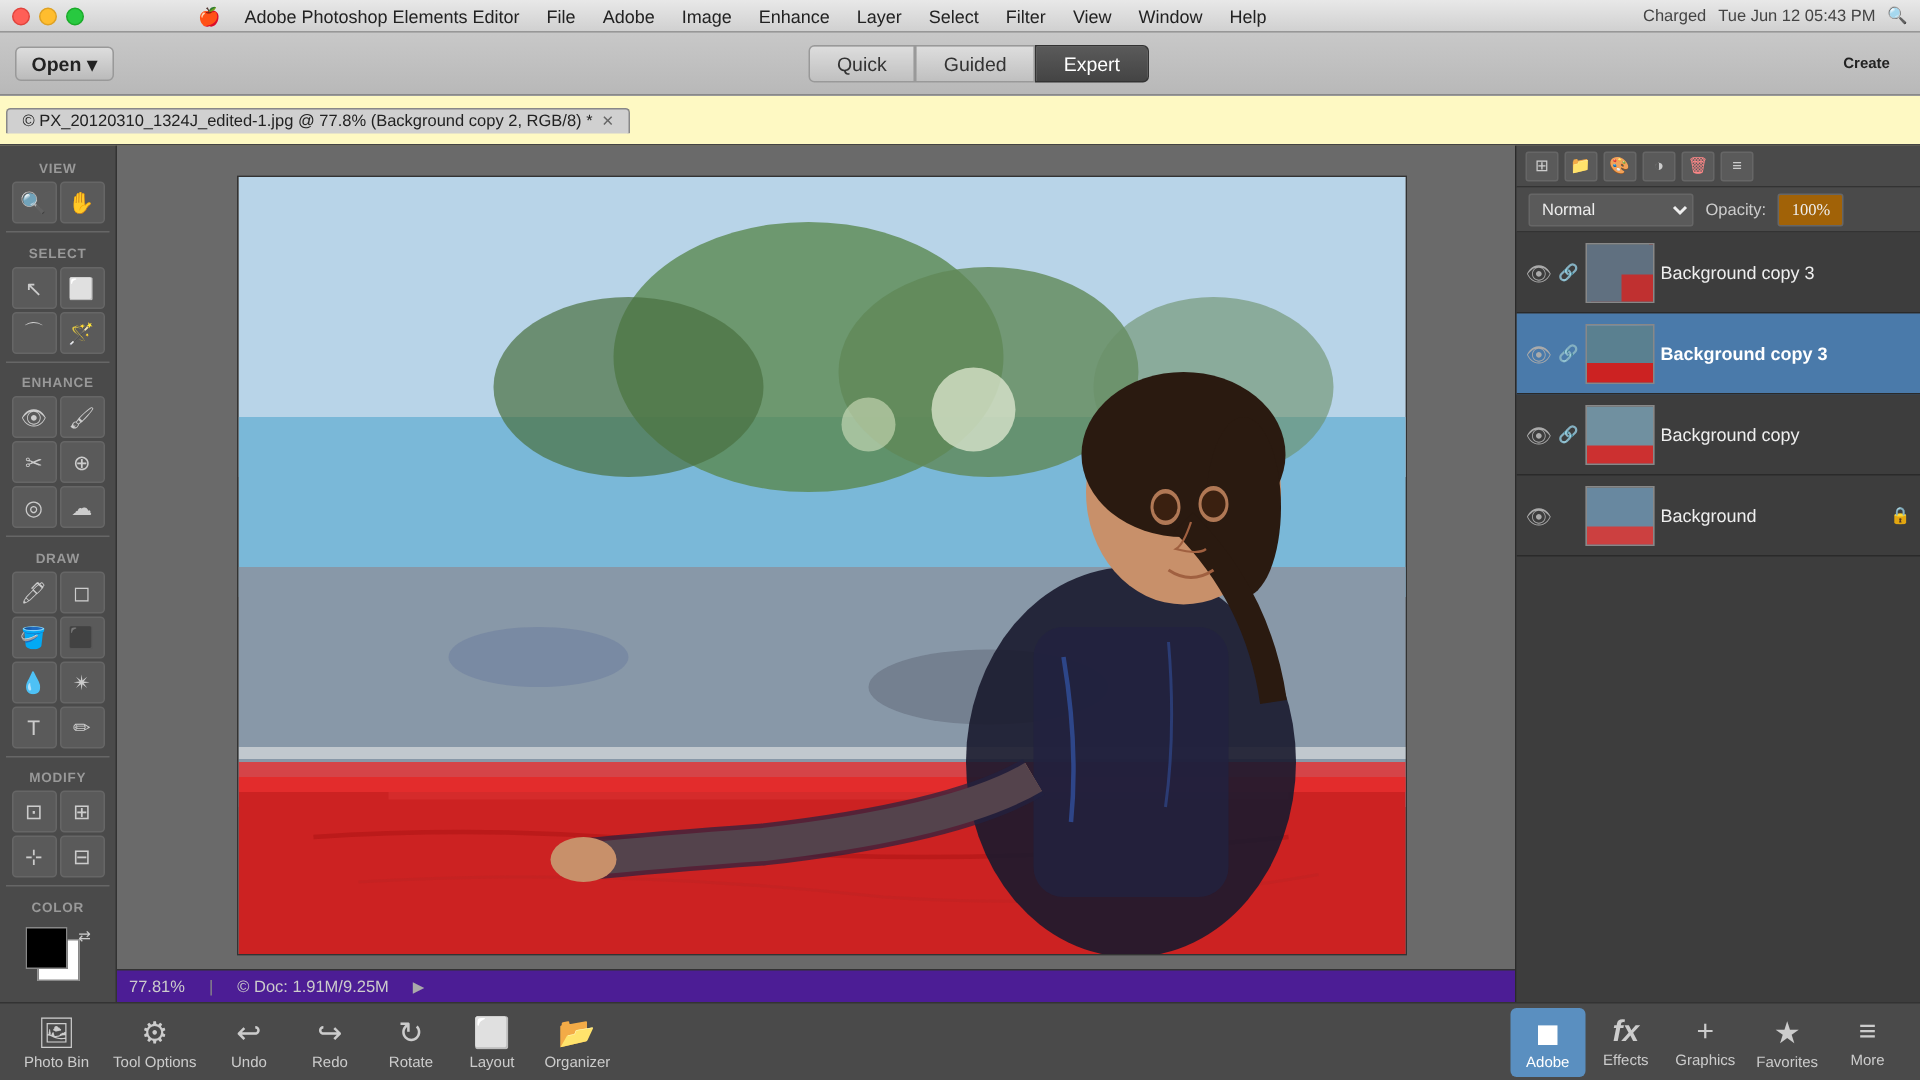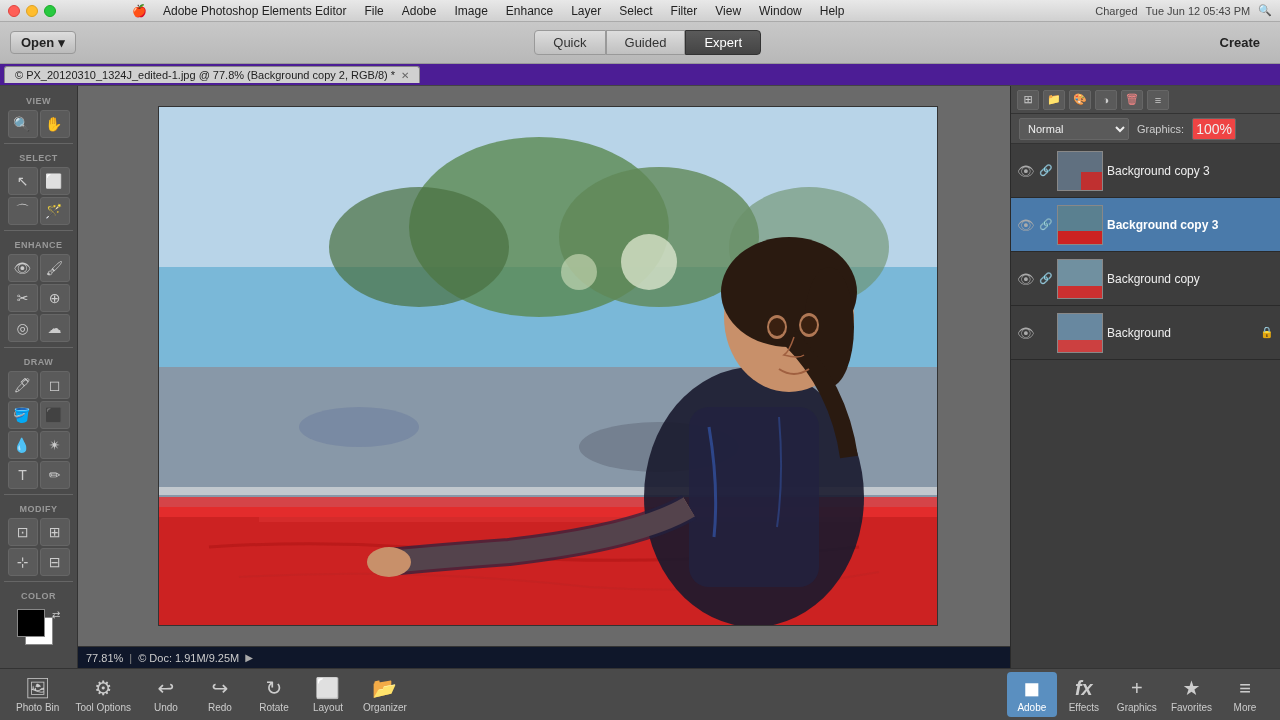--- a/index.html
+++ b/index.html
@@ -99,30 +99,30 @@
     }
     .mode-btn.active {
       background: linear-gradient(to bottom, #5a5a5a, #444);
       color: white;
       border-color: #333;
     }
     .mode-btn:first-child { border-radius: 4px 0 0 4px; }
     .mode-btn:last-child  { border-radius: 0 4px 4px 0; }
     #create-btn {
       margin-left: 20px;
-      font-size: 13px;
+      font-size: 10px;
       color: #222;
       font-weight: bold;
       cursor: pointer;
     }
 
     
     #tab-bar {
-      height: 22px;
-      background: #4c1d95;
+      height: 33px;
+      background: #fef9c3;
       display: flex;
       align-items: center;
       padding: 0 4px;
       border-bottom: 1px solid #444;
     }
     .doc-tab {
       background: #d0d0d0;
       border: 1px solid #888;
       border-bottom: none;
       padding: 2px 10px;
@@ -237,26 +237,26 @@
       height: 520px;
       background: #888;
       position: relative;
       overflow: hidden;
       border: 1px solid #333;
     }
 
     
     #status-bar {
       height: 22px;
-      background: #0f172a;
+      background: #4c1d95;
       border-top: 1px solid #333;
       display: flex;
       align-items: center;
       padding: 0 8px;
-      gap: 6px;
+      gap: 16px;
       font-size: 11px;
       color: #ccc;
     }
     .status-triangle { color: #aaa; font-size: 10px; }
 
     
     #right-panel {
       width: 270px;
       background: #3d3d3d;
       border-left: 1px solid #2a2a2a;
@@ -304,29 +304,30 @@
       color: #eee;
       font-size: 11px;
       padding: 0 4px;
       border-radius: 2px;
       cursor: pointer;
     }
     .opacity-label { font-size: 11px; color: #ccc; }
     .opacity-value {
       width: 44px;
       height: 22px;
-      background: #ef4444;
+      background: #a16207;
       border: 1px solid #666;
       color: #eee;
-      font-size: 14px;
+      font-size: 11px;
       text-align: center;
       border-radius: 2px;
       display: flex;
       align-items: center;
       justify-content: center;
+      font-family: Liberation Serif, serif;
     }
 
     
     #layers-list {
       flex: 1;
       overflow-y: auto;
       background: #3d3d3d;
     }
     .layer-item {
       height: 54px;
@@ -612,21 +613,21 @@
         <div class="layers-icon-btn">🎨</div>
         <div class="layers-icon-btn">◑</div>
         <div class="layers-icon-btn danger">🗑</div>
         <div class="layers-icon-btn">≡</div>
       </div>
 
       <div id="blend-opacity">
         <select id="blend-select">
           <option>Normal</option>
         </select>
-        <span class="opacity-label">Graphics:</span>
+        <span class="opacity-label">Opacity:</span>
         <div class="opacity-value">100%</div>
       </div>
 
       <div id="layers-list">
 
         <div class="layer-item">
           <span class="layer-eye">👁</span>
           <span class="layer-link">🔗</span>
           <div class="layer-thumb thumb-bg3">
             <svg width="46" height="40">

